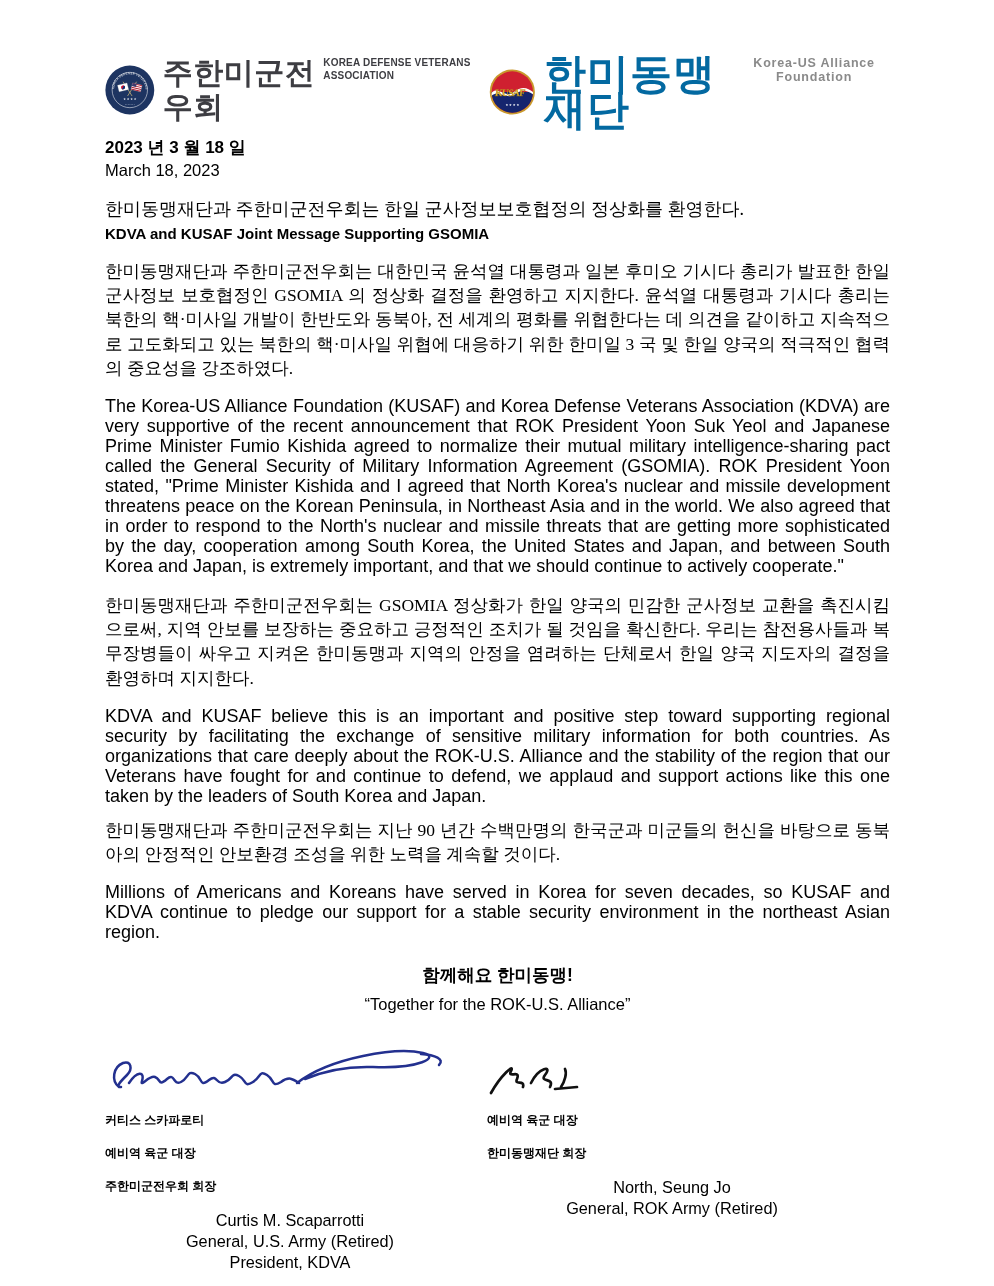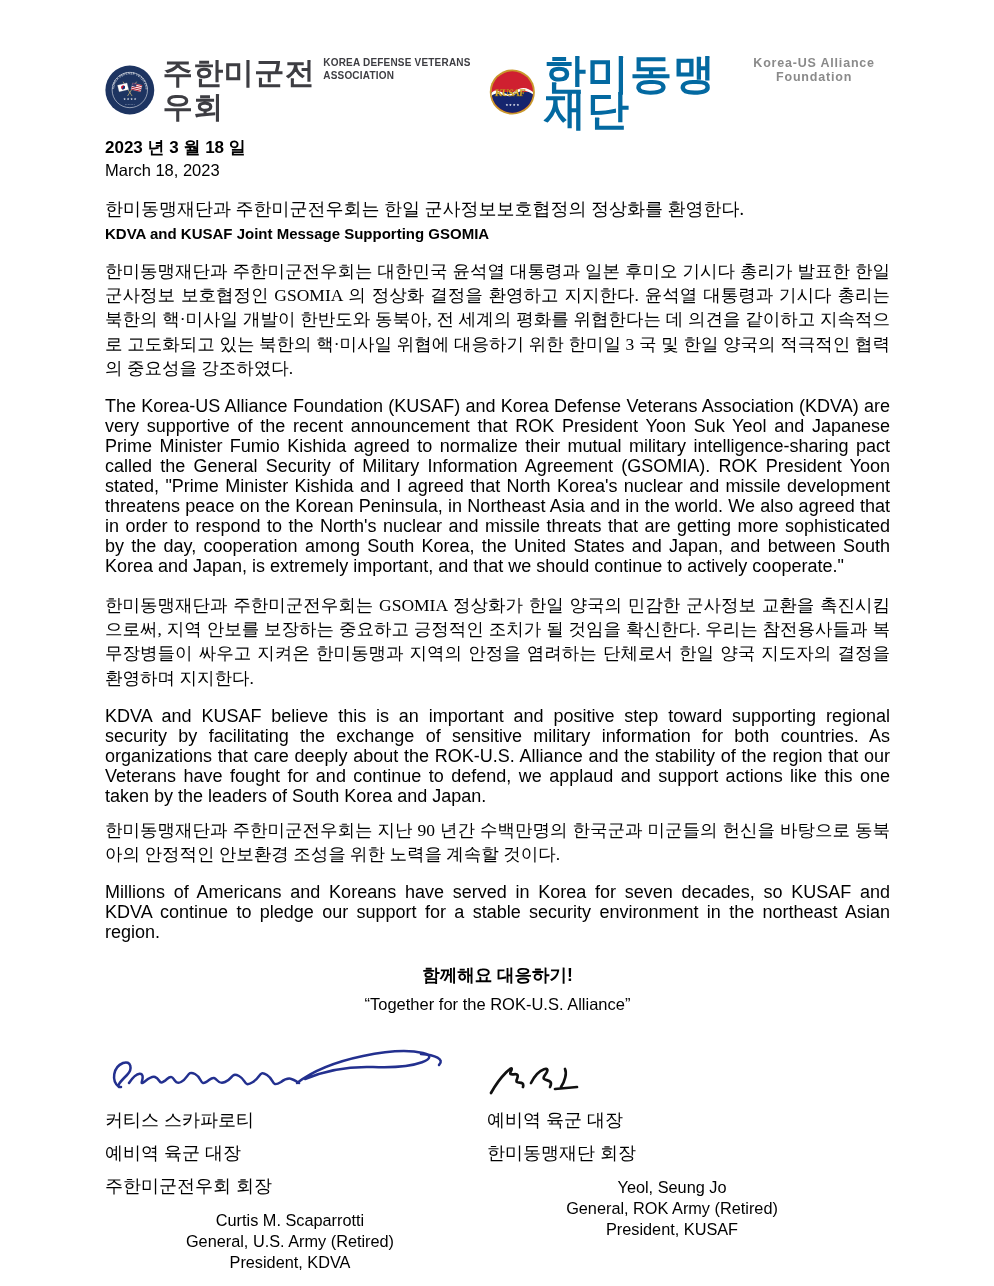--- a/index.html
+++ b/index.html
@@ -98,22 +98,22 @@
     margin-top: 26px;
     height: 230px;
   }
   .sig-col { position: absolute; top: 0; }
   .sig-col.left { left: 0; width: 370px; }
   .sig-col.right { left: 382px; width: 370px; }
   .sig-image { height: 60px; display: block; }
   .sig-image.right-img { margin-top: 14px; height: 46px; }
   .sig-names { margin-top: 10px; }
   .sig-ko {
-    font-size: 18px;
-    font-weight: normal;
+    font-size: 12px;
+    font-weight: bold;
     line-height: 18px;
     margin-bottom: 15px;
   }
   .sig-en { font-size: 16.3px; line-height: 21px; text-align: center; }
 </style>
 </head>
 <body>
 
 <div class="page">
 
@@ -185,21 +185,21 @@
   </div>
 
   <p class="para ko">한미동맹재단과 주한미군전우회는 대한민국 윤석열 대통령과 일본 후미오 기시다 총리가 발표한 한일 군사정보 보호협정인 GSOMIA 의 정상화 결정을 환영하고 지지한다. 윤석열 대통령과 기시다 총리는 북한의 핵·미사일 개발이 한반도와 동북아, 전 세계의 평화를 위협한다는 데 의견을 같이하고 지속적으로 고도화되고 있는 북한의 핵·미사일 위협에 대응하기 위한 한미일 3 국 및 한일 양국의 적극적인 협력의 중요성을 강조하였다.</p>
   <p class="para en">The Korea-US Alliance Foundation (KUSAF) and Korea Defense Veterans Association (KDVA) are very supportive of the recent announcement that ROK President Yoon Suk Yeol and Japanese Prime Minister Fumio Kishida agreed to normalize their mutual military intelligence-sharing pact called the General Security of Military Information Agreement (GSOMIA).  ROK President Yoon stated, "Prime Minister Kishida and I agreed that North Korea's nuclear and missile development threatens peace on the Korean Peninsula, in Northeast Asia and in the world. We also agreed that in order to respond to the North's nuclear and missile threats that are getting more sophisticated by the day, cooperation among South Korea, the United States and Japan, and between South Korea and Japan, is extremely important, and that we should continue to actively cooperate."</p>
   <p class="para ko mid">한미동맹재단과 주한미군전우회는 GSOMIA 정상화가 한일 양국의 민감한 군사정보 교환을 촉진시킴으로써, 지역 안보를 보장하는 중요하고 긍정적인 조치가 될 것임을 확신한다. 우리는 참전용사들과 복무장병들이 싸우고 지켜온 한미동맹과 지역의 안정을 염려하는 단체로서 한일 양국 지도자의 결정을 환영하며 지지한다.</p>
   <p class="para en">KDVA and KUSAF believe this is an important and positive step toward supporting regional security by facilitating the exchange of sensitive military information for both countries.  As organizations that care deeply about the ROK-U.S. Alliance and the stability of the region that our Veterans have fought for and continue to defend, we applaud and support actions like this one taken by the leaders of South Korea and Japan.</p>
   <p class="para ko last">한미동맹재단과 주한미군전우회는 지난 90 년간 수백만명의 한국군과 미군들의 헌신을 바탕으로 동북아의 안정적인 안보환경 조성을 위한 노력을 계속할 것이다.</p>
   <p class="para en">Millions of Americans and Koreans have served in Korea for seven decades, so KUSAF and KDVA continue to pledge our support for a stable security environment in the northeast Asian region.</p>
 
   <div class="slogan">
-    <div class="slogan-ko">함께해요 대응하기!</div>
+    <div class="slogan-ko">함께해요 한미동맹!</div>
     <div class="slogan-en">“Together for the ROK-U.S. Alliance”</div>
   </div>
 
   <div class="sig-row">
 
     <div class="sig-col left">
       <svg class="sig-image" width="350" height="60" viewBox="0 0 350 60" aria-hidden="true">
         <g fill="none" stroke="#23308f" stroke-width="2.5" stroke-linecap="round" stroke-linejoin="round">
           <path d="M14,46 C6,40 8,26 18,22 C26,19 28,28 22,34 C16,40 10,46 16,46"></path>
           <path d="M24,42 C32,30 40,30 37,40 C35,47 44,34 50,36 C56,38 53,46 62,38 C70,31 68,45 76,41 C84,37 82,29 90,33 C98,37 94,47 104,39 C113,32 110,45 120,41 C128,38 126,31 134,35 C142,39 138,47 148,41 C156,36 154,29 162,34 C170,39 166,47 176,41 C184,35 188,38 194,42"></path>
@@ -222,21 +222,20 @@
         <g fill="none" stroke="#111111" stroke-width="2.7" stroke-linecap="round" stroke-linejoin="round">
           <path d="M4,38 C14,20 28,8 24,16 C20,24 34,14 30,24 C27,31 38,24 36,32"></path>
           <path d="M44,28 C52,12 66,10 58,20 C52,28 68,22 63,32"></path>
           <path d="M78,14 C80,18 78,26 74,32"></path>
           <path d="M68,34 L90,32"></path>
         </g>
       </svg>
       <div class="sig-names">
         <div class="sig-ko">예비역 육군 대장</div>
         <div class="sig-ko">한미동맹재단 회장</div>
-        <div class="sig-en">Yeol, Seung Jo</div>
+        <div class="sig-en">North, Seung Jo</div>
         <div class="sig-en">General, ROK Army (Retired)</div>
-        <div class="sig-en">President, KUSAF</div>
       </div>
     </div>
 
   </div>
 
 </div>
 
 </body></html>

